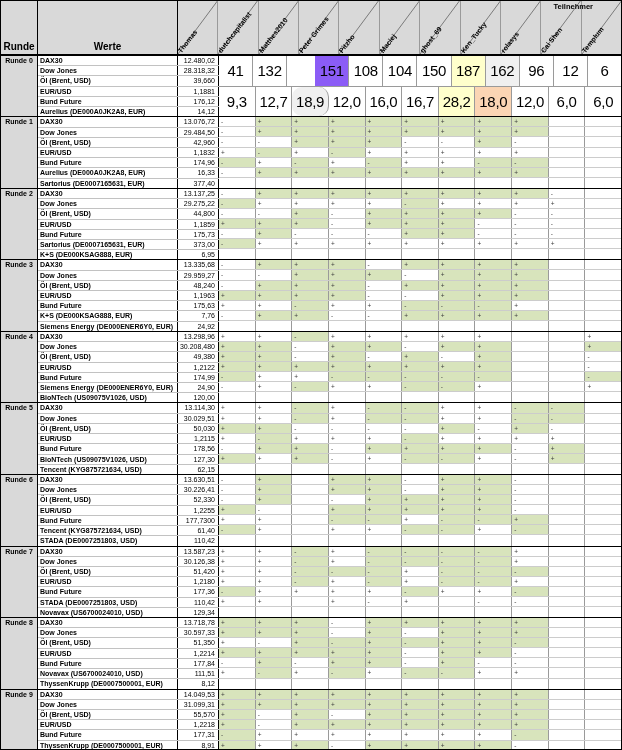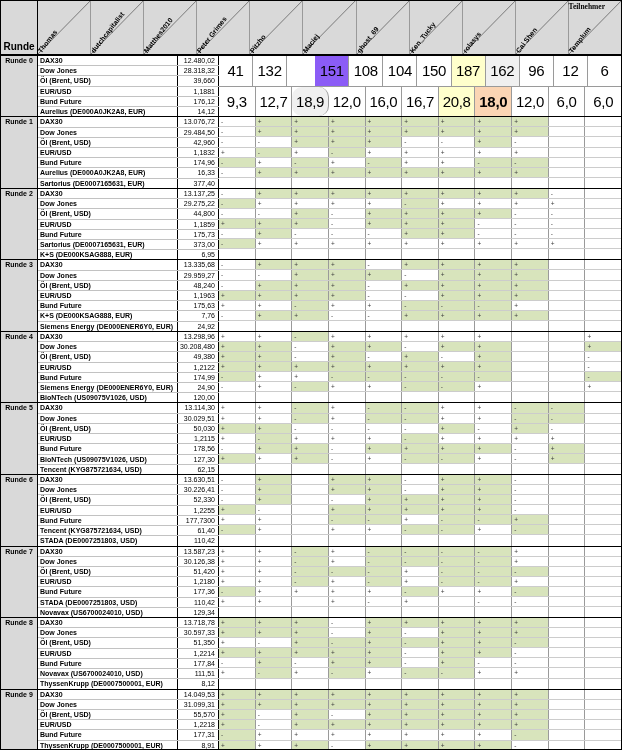--- a/index.html
+++ b/index.html
@@ -16,21 +16,21 @@
   .hc-runde{width:37px;}
   .hc-werte{width:140px;}
   .hc-erg{width:41px;}
   .hnames{position:relative;flex:1;display:flex;overflow:visible;}
   .ncell{position:relative;flex:1;border-right:1px solid #9a9a9a;overflow:visible;}
   .ncell:last-child{border-right:none;}
   .ncell svg{position:absolute;inset:0;width:100%;height:100%;}
   .ncell svg line{stroke:#7a7a7a;stroke-width:1;}
   .pname{position:absolute;left:4px;bottom:0px;transform-origin:0 100%;
          transform:rotate(-52deg);font-size:7px;font-weight:bold;white-space:nowrap;z-index:3;}
-  .teiln{position:absolute;top:1px;right:16px;font-size:7.5px;font-weight:bold;z-index:2;font-family:Liberation Serif, serif;}
+  .teiln{position:absolute;top:1px;right:28px;font-size:7.5px;font-weight:bold;z-index:2;}
   
   .block{position:relative;border-bottom:1.5px solid #000;background:#fff;}
   .block:last-child{border-bottom:none;}
   .rcol{position:absolute;left:0;top:0;width:37px;height:100%;background:#d9d9d9;
         border-right:1px solid #000;font-size:7px;font-weight:bold;text-align:center;padding-top:1px;}
   .lrows{margin-left:37px;width:181px;}
   .lrow{display:flex;height:var(--rowh);border-bottom:1px solid #c2c2c2;}
   .lrow:last-child{border-bottom:none;}
   .wcell{width:140px;border-right:1px solid #000;font-size:7px;font-weight:bold;
          padding:1px 0 0 2px;white-space:nowrap;overflow:hidden;}
@@ -50,20 +50,21 @@
   .scell{flex:1;border-right:1px solid #9a9a9a;display:flex;align-items:center;justify-content:center;
          font-size:15px;letter-spacing:-0.3px;}
   .scell:last-child{border-right:none;}
 </style>
 </head>
 <body>
 
 <div class="sheet">
   <div class="hdr">
     <div class="hcell hc-runde">Runde</div>
+    <div class="hcell hc-werte">Werte</div>
     <div class="hnames">
       <div class="teiln">Teilnehmer</div>
     <div class="ncell">
           <svg preserveAspectRatio="none" viewBox="0 0 10 10">
             <line x1="0" y1="10" x2="10" y2="0" vector-effect="non-scaling-stroke"></line>
           </svg>
           <span class="pname">Thomas</span>
         </div>
         <div class="ncell">
           <svg preserveAspectRatio="none" viewBox="0 0 10 10">
@@ -170,22 +171,22 @@
             <div class="scell">12</div>
             <div class="scell">6</div>
           </div>
           <div class="srow">
             <div class="scell">9,3</div>
             <div class="scell">12,7</div>
             <div class="scell" style="background: rgb(240, 240, 240); border-radius: 10px;">18,9</div>
             <div class="scell">12,0</div>
             <div class="scell">16,0</div>
             <div class="scell">16,7</div>
-            <div class="scell" style="background: rgb(255, 255, 204);">20,8</div>
-            <div class="scell" style="background: rgb(251, 213, 180); font-weight: bold;">18,0</div>
+            <div class="scell" style="background: rgb(255, 255, 204);">28,2</div>
+            <div class="scell" style="background: rgb(251, 213, 180);">18,0</div>
             <div class="scell">12,0</div>
             <div class="scell">6,0</div>
             <div class="scell">6,0</div>
           </div>
         </div>
       </div>
       <div class="block" style="height: 71.54px; --rowh: 10.22px;">
         <div class="rcol">Runde 1</div>
         <div class="lrows">
           <div class="lrow">

